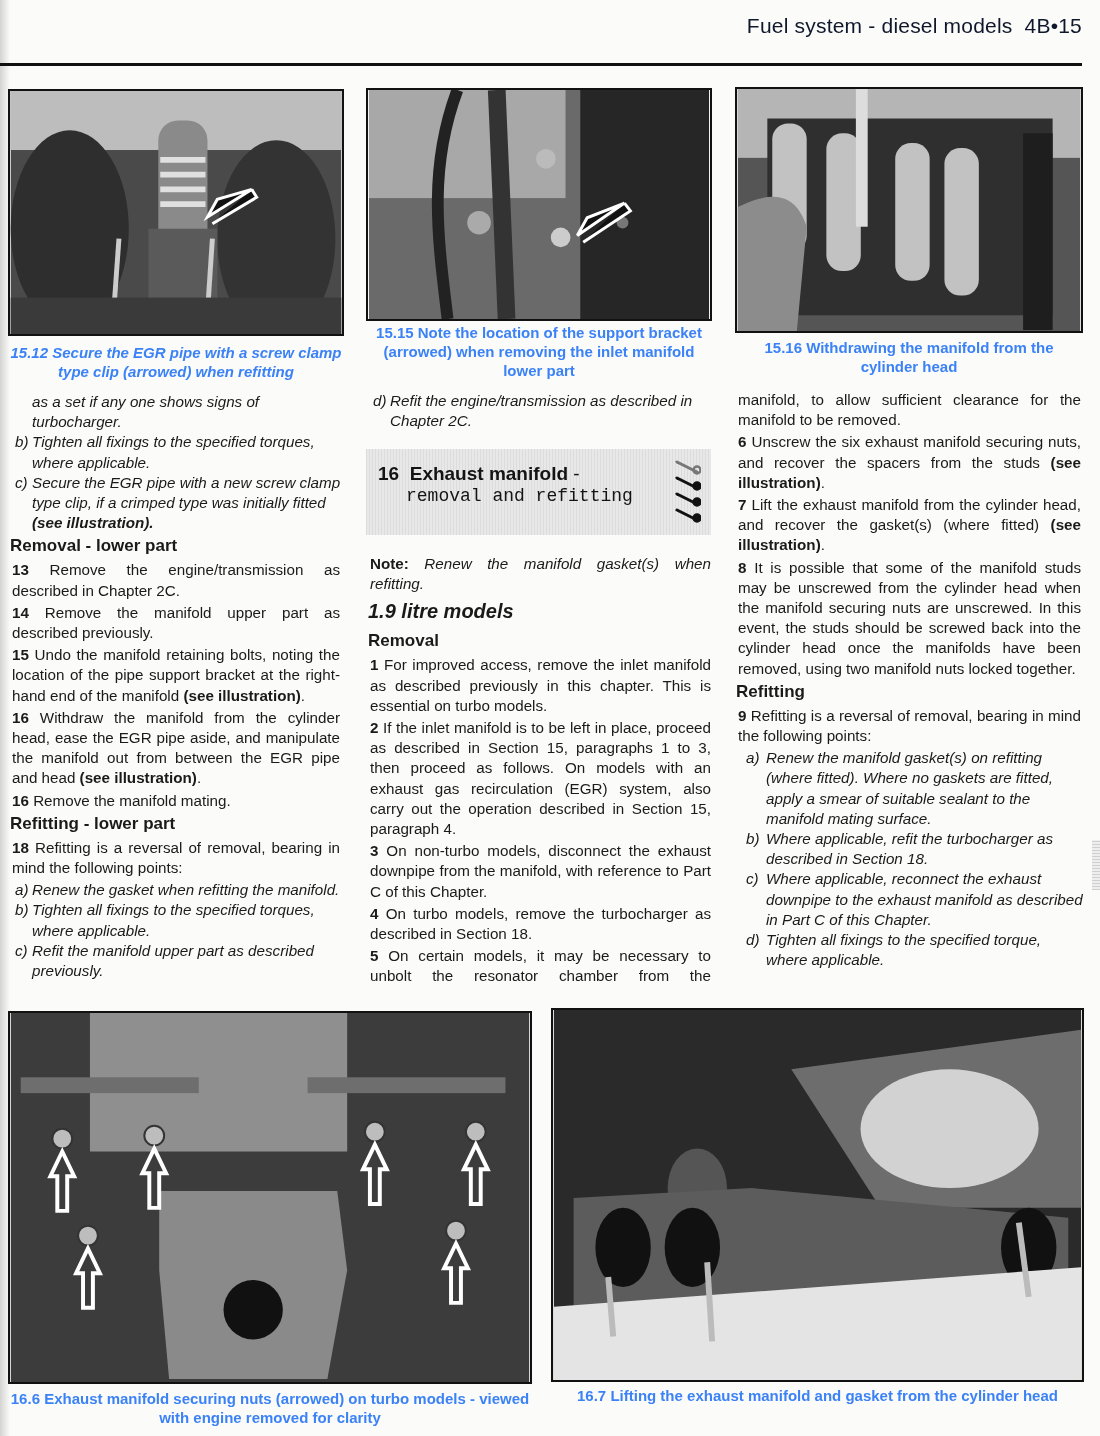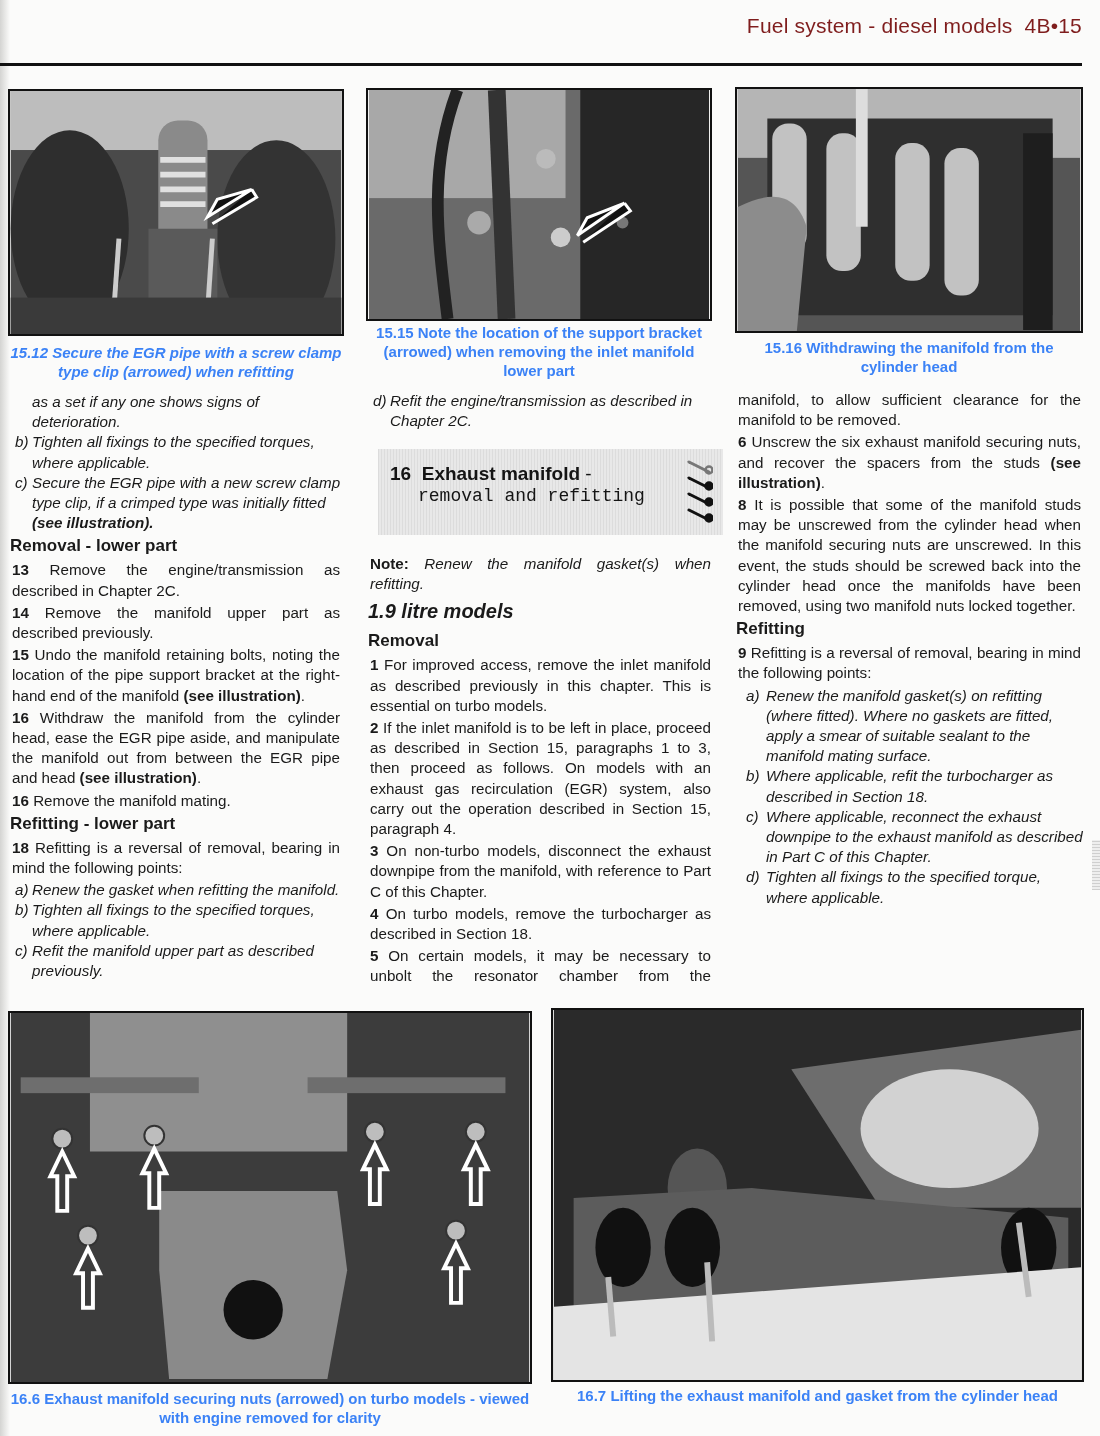--- a/index.html
+++ b/index.html
@@ -8,21 +8,21 @@
     background: #fbfbfa;
     font-family: "Liberation Sans", sans-serif;
     color: #141414;
   }
   .edge-shade {
     position: absolute; left: 0; top: 0; width: 10px; height: 1436px;
     background: linear-gradient(to right, #d4d4d2, #fbfbfa);
   }
   .header-title {
     position: absolute; top: 14px; right: 18px;
-    font-size: 21px; letter-spacing: 0.2px; color: #7f1d1d;
+    font-size: 21px; letter-spacing: 0.2px; color: #0f172a;
   }
   .header-rule {
     position: absolute; top: 63px; left: 0; width: 1082px; height: 3px; background: #111;
   }
   .photo {
     position: absolute; border: 2px solid #111; box-sizing: border-box; overflow: hidden;
   }
   .photo svg { width: 100%; height: 100%; display: block; }
   .caption {
     position: absolute; font-weight: bold; font-size: 15px; line-height: 19px;
@@ -32,21 +32,21 @@
     position: absolute; font-size: 15.2px; line-height: 20.2px; color: #1a1a1a;
   }
   .p { margin: 2px; text-align: justify; }
   .p b.num { font-weight: bold; }
   .sub { margin: 0; padding-left: 22px; text-indent: -17px; font-style: italic; }
   .sub .lbl { display: inline-block; width: 17px; text-indent: 0; }
   .bold { font-weight: bold; font-style: normal; }
   .h3 { margin: 2px 0 3px 0; font-weight: bold; font-size: 17px; line-height: 22px; }
   .h2i { margin: 4px 0 6px 0; font-weight: bold; font-style: italic; font-size: 20px; line-height: 26px; }
   .section-box {
-    position: absolute; left: 378px; top: 449px; width: 345px; height: 86px;
+    position: absolute; left: 366px; top: 449px; width: 345px; height: 86px;
     background: repeating-linear-gradient(90deg, #dcdcdc 0 1px, #e8e8e8 1px 3px);
   }
   .section-box .t1 { position: absolute; left: 12px; top: 14px; font-size: 19px; font-weight: bold; }
   .section-box .t1 span.dash { font-weight: normal; }
   .section-box .t2 { position: absolute; left: 40px; top: 37px; font-size: 18px; font-family: Liberation Mono, monospace; }
   .section-box .tools { position: absolute; right: 10px; top: 8px; width: 28px; height: 72px; }
   .margin-mark { position: absolute; left: 1092px; top: 840px; width: 8px; height: 50px;
     background: repeating-linear-gradient(0deg, #cfcfcf 0 1px, #eee 1px 3px); }
 </style>
 </head>
@@ -116,21 +116,21 @@
     <rect x="120" y="0" width="12" height="140" fill="#ddd"></rect>
     <path d="M0,120 C40,100 60,110 70,140 L60,246 L0,246 Z" fill="#8c8c8c"></path>
     <rect x="290" y="45" width="30" height="200" fill="#1e1e1e"></rect>
   </svg>
 </div>
 <div class="caption" style="left:735px;top:338px;width:348px;">
   <span>15.16</span>&nbsp;<span>Withdrawing the manifold from the cylinder head</span>
 </div>
 
 <div class="col" style="left:10px;top:392px;width:332px;">
-  <p class="sub" style="padding-left:22px;text-indent:0;">as a set if any one shows signs of deterioration.</p>
+  <p class="sub" style="padding-left:22px;text-indent:0;">as a set if any one shows signs of turbocharger.</p>
   <p class="sub"><span class="lbl">b)</span><span>Tighten all fixings to the specified torques, where applicable.</span></p>
   <p class="sub"><span class="lbl">c)</span><span>Secure the EGR pipe with a new screw clamp type clip, if a crimped type was initially fitted</span> <span class="bold" style="font-style:italic;">(see illustration).</span></p>
   <div class="h3">Removal - lower part</div>
   <p class="p"><b class="num">13</b> <span>Remove the engine/transmission as described in Chapter 2C.</span></p>
   <p class="p"><b class="num">14</b> <span>Remove the manifold upper part as described previously.</span></p>
   <p class="p"><b class="num">15</b> <span>Undo the manifold retaining bolts, noting the location of the pipe support bracket at the right-hand end of the manifold</span> <b>(see illustration)</b><span>.</span></p>
   <p class="p"><b class="num">16</b> <span>Withdraw the manifold from the cylinder head, ease the EGR pipe aside, and manipulate the manifold out from between the EGR pipe and head</span> <b>(see illustration)</b><span>.</span></p>
   <p class="p"><b class="num">16</b> <span>Remove the manifold mating.</span></p>
   <div class="h3">Refitting - lower part</div>
   <p class="p"><b class="num">18</b> <span>Refitting is a reversal of removal, bearing in mind the following points:</span></p>
@@ -169,20 +169,21 @@
   <p class="p"><b class="num">1</b> <span>For improved access, remove the inlet manifold as described previously in this chapter. This is essential on turbo models.</span></p>
   <p class="p"><b class="num">2</b> <span>If the inlet manifold is to be left in place, proceed as described in Section 15, paragraphs 1 to 3, then proceed as follows. On models with an exhaust gas recirculation (EGR) system, also carry out the operation described in Section 15, paragraph 4.</span></p>
   <p class="p"><b class="num">3</b> <span>On non-turbo models, disconnect the exhaust downpipe from the manifold, with reference to Part C of this Chapter.</span></p>
   <p class="p"><b class="num">4</b> <span>On turbo models, remove the turbocharger as described in Section 18.</span></p>
   <p class="p" style="text-align-last:justify;"><b class="num">5</b> <span>On certain models, it may be necessary to unbolt the resonator chamber from the</span></p>
 </div>
 
 <div class="col" style="left:736px;top:388px;width:347px;">
   <p class="p">manifold, to allow sufficient clearance for the manifold to be removed.</p>
   <p class="p"><b class="num">6</b> <span>Unscrew the six exhaust manifold securing nuts, and recover the spacers from the studs</span> <b>(see illustration)</b><span>.</span></p>
+  <p class="p"><b class="num">7</b> <span>Lift the exhaust manifold from the cylinder head, and recover the gasket(s) (where fitted)</span> <b>(see illustration)</b><span>.</span></p>
   <p class="p"><b class="num">8</b> <span>It is possible that some of the manifold studs may be unscrewed from the cylinder head when the manifold securing nuts are unscrewed. In this event, the studs should be screwed back into the cylinder head once the manifolds have been removed, using two manifold nuts locked together.</span></p>
   <div class="h3">Refitting</div>
   <p class="p"><b class="num">9</b> <span>Refitting is a reversal of removal, bearing in mind the following points:</span></p>
   <p class="sub" style="padding-left:30px;text-indent:-20px;"><span class="lbl" style="width:20px;">a)</span><span>Renew the manifold gasket(s) on refitting (where fitted). Where no gaskets are fitted, apply a smear of suitable sealant to the manifold mating surface.</span></p>
   <p class="sub" style="padding-left:30px;text-indent:-20px;"><span class="lbl" style="width:20px;">b)</span><span>Where applicable, refit the turbocharger as described in Section 18.</span></p>
   <p class="sub" style="padding-left:30px;text-indent:-20px;"><span class="lbl" style="width:20px;">c)</span><span>Where applicable, reconnect the exhaust downpipe to the exhaust manifold as described in Part C of this Chapter.</span></p>
   <p class="sub" style="padding-left:30px;text-indent:-20px;"><span class="lbl" style="width:20px;">d)</span><span>Tighten all fixings to the specified torque, where applicable.</span></p>
 </div>
 
 <div class="margin-mark"></div>

